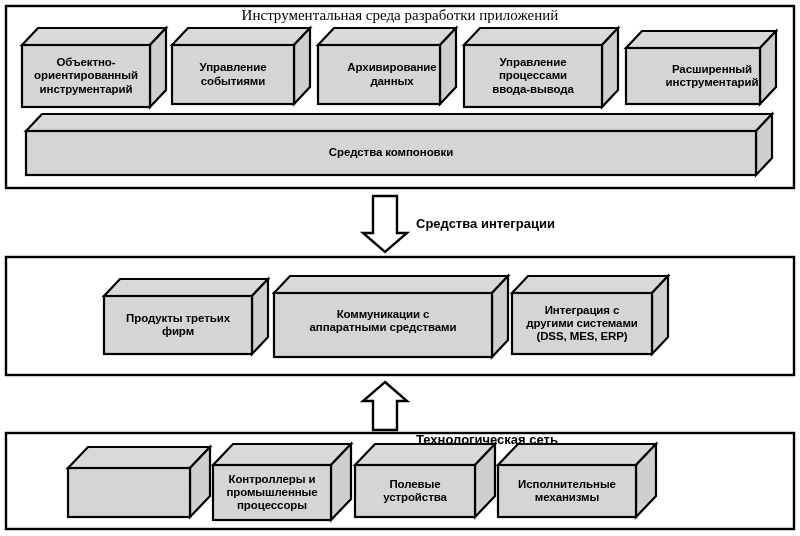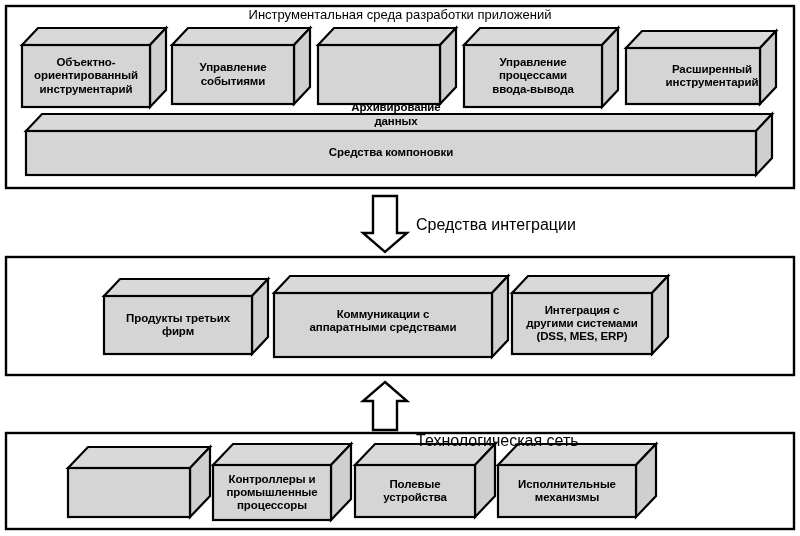--- a/index.html
+++ b/index.html
@@ -63,30 +63,31 @@
     font-weight: bold;
     color: #000000;
     letter-spacing: -0.1px;
     white-space: pre-line;
     display: flex;
     align-items: center;
     justify-content: center;
   }
   .section-title {
     position: absolute;
-    font-size: 13px;
+    font-size: 15px;
     font-weight: normal;
     text-align: center;
     color: #000000;
     white-space: nowrap;
+    font-family: Liberation Serif, serif;
   }
   .arrow-label {
     position: absolute;
-    font-size: 16px;
-    font-weight: normal;
+    font-size: 13px;
+    font-weight: bold;
     color: #000000;
     white-space: nowrap;
   }
 </style>
 </head>
 <body>
 
 <div id="diagram-root">
 
   <svg class="canvas" viewBox="0 0 800 536" xmlns="http://www.w3.org/2000/svg">
@@ -183,21 +184,21 @@
 
   <div class="section-title" style="left:0; top:7px; width:800px;">Инструментальная среда разработки приложений</div>
 
   <div class="lbl" style="left:22px; top:45px; width:128px; height:62px;border-radius:23px;">Объектно-
 ориентированный
 инструментарий</div>
 
   <div class="lbl" style="left:172px; top:45px; width:122px; height:59px;">Управление
 событиями</div>
 
-  <div class="lbl" style="left:337px; top:45px; width:118px; height:59px;margin-top:40px;">Архивирование
+  <div class="lbl" style="left:320px; top:45px; width:144px; height:59px;">Архивирование
 данных</div>
 
   <div class="lbl" style="left:464px; top:45px; width:138px; height:62px;">Управление
 процессами
 ввода-вывода</div>
 
   <div class="lbl" style="left:626px; top:48px; width:134px; height:56px;padding-left:19px;">Расширенный
 инструментарий</div>
 
   <div class="lbl" style="left:26px; top:131px; width:730px; height:44px;">Средства компоновки</div>

